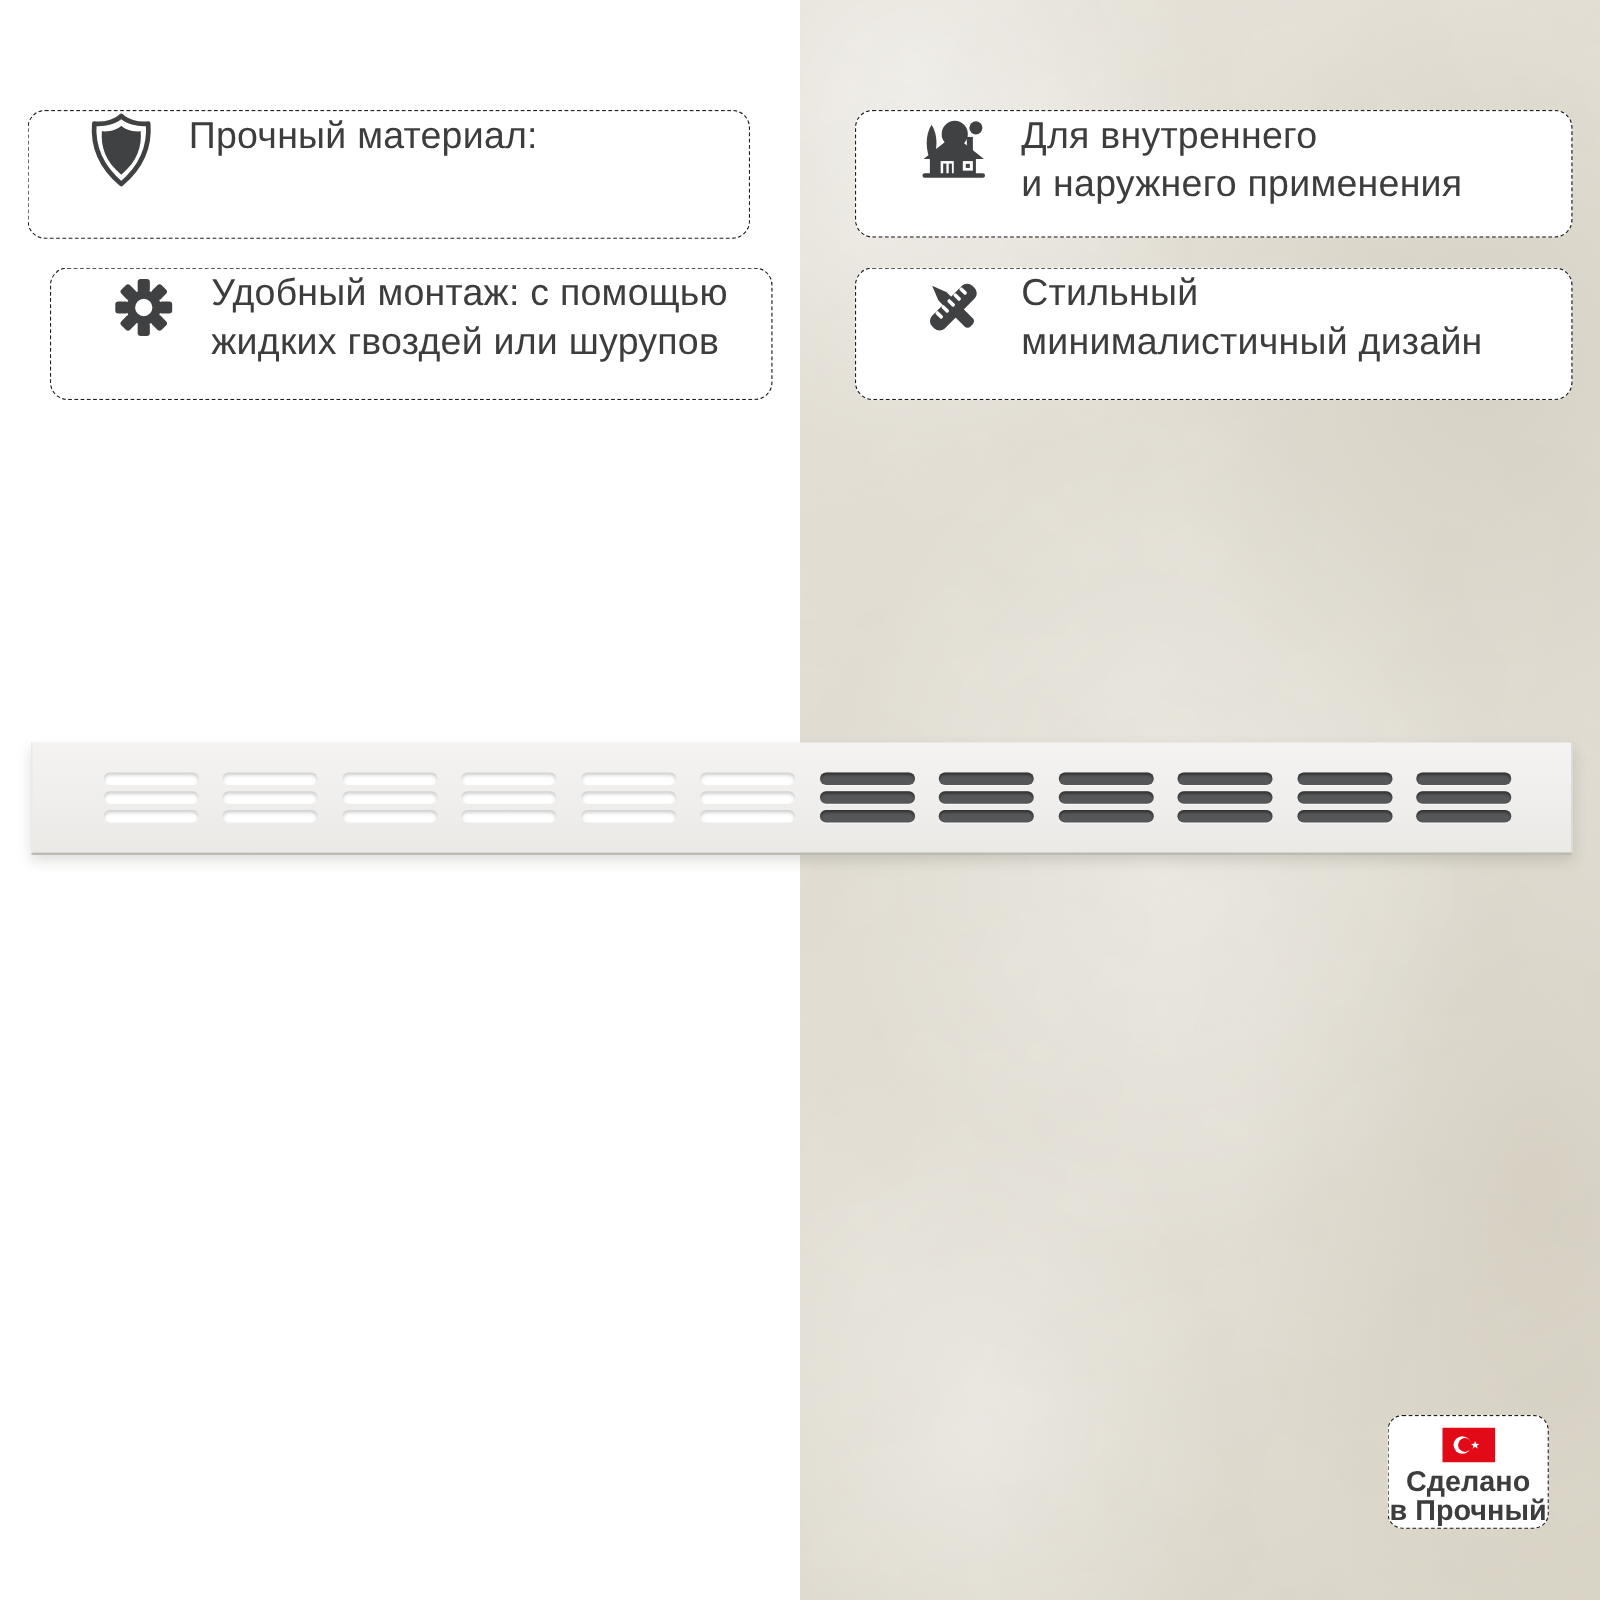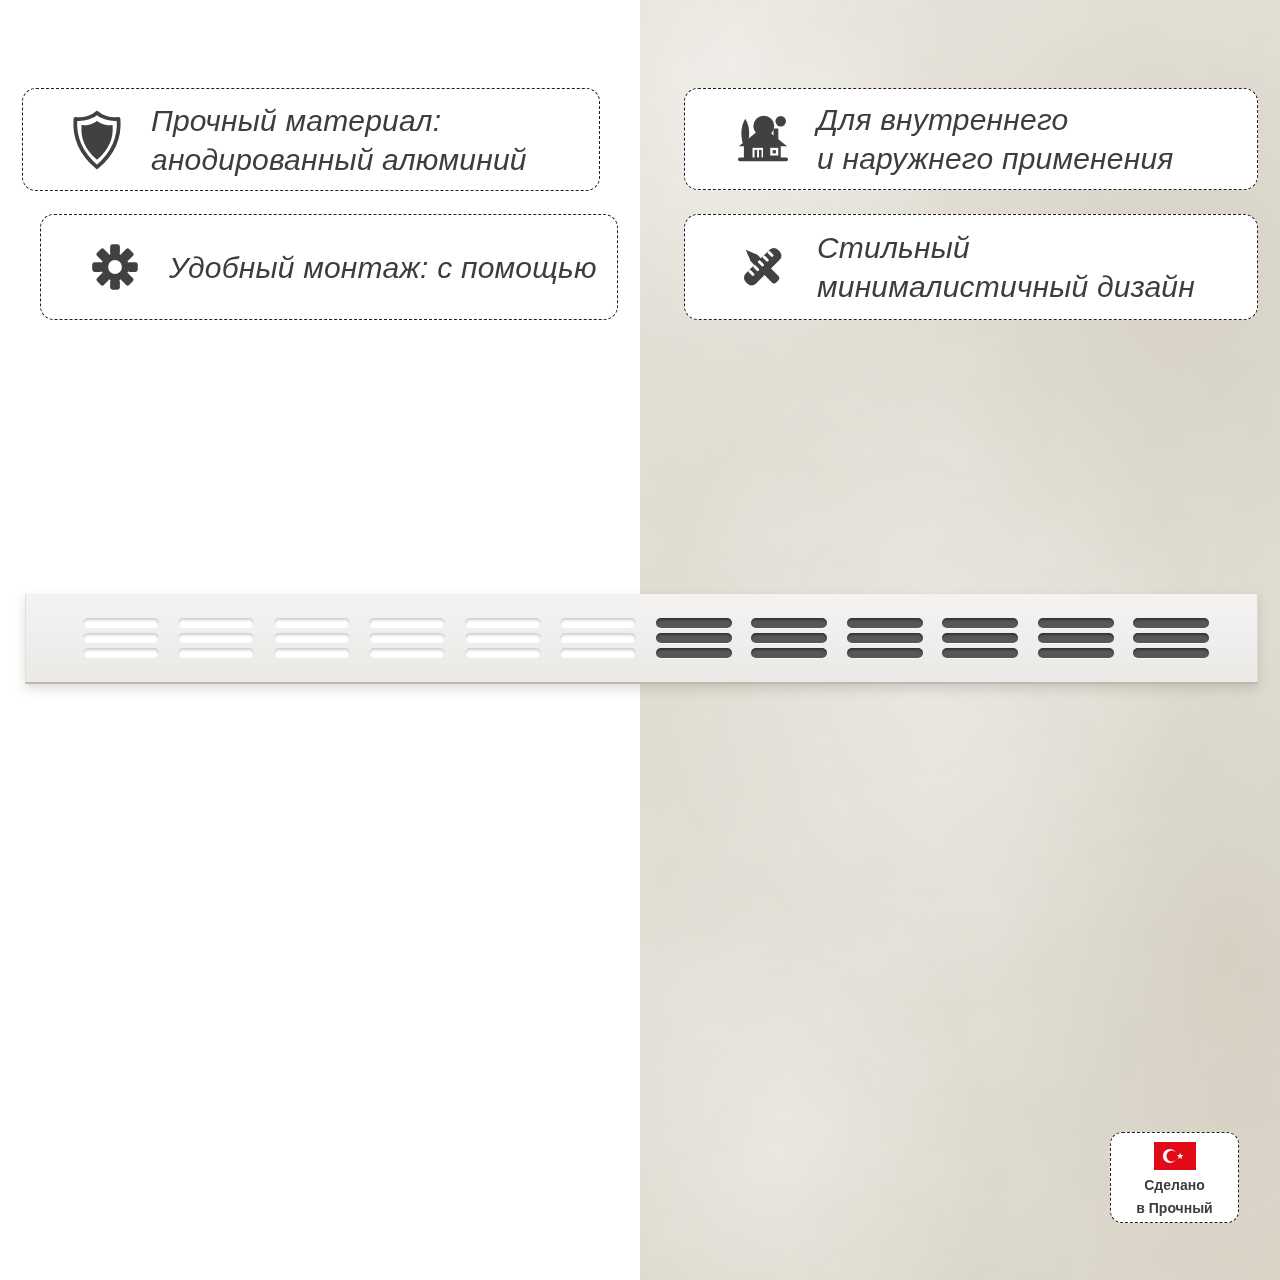--- a/index.html
+++ b/index.html
@@ -32,23 +32,21 @@
   }
   .bg-right svg { position: absolute; left: 0; top: 0; display: block; }
 
   
   .card {
     position: absolute;
     background: #ffffff;
     border: 1.6px dashed var(--card-border, #1f1f1f);
     border-radius: 14px;
     display: flex;
-    align-items: center;
     box-sizing: border-box;
-    font-style: italic;
   }
   .card-1 { left: 22px;  top: 88px;  width: 578px; height: 103px; padding-left: 44px; }
   .card-2 { left: 40px;  top: 214px; width: 578px; height: 106px; padding-left: 44px; }
   .card-3 { left: 684px; top: 88px;  width: 574px; height: 102px; padding-left: 48px; }
   .card-4 { left: 684px; top: 214px; width: 574px; height: 106px; padding-left: 48px; }
 
   .icon {
     width: 60px; height: 62px;
     flex: 0 0 60px;
     display: flex; align-items: center; justify-content: center;
@@ -107,21 +105,21 @@
     border-radius: 12px;
     display: flex;
     flex-direction: column;
     align-items: center;
     padding-top: 9px;
   }
   .badge .flag { width: 44px; height: 28px; display: block; }
   .badge-text {
     margin-top: 4px;
     text-align: center;
-    font-size: 14px;
+    font-size: 23px;
     font-weight: 700;
     line-height: 23px;
     color: var(--text, #3d3d3d);
   }
   .badge-text span { display: block; }
 </style>
 </head>
 <body>
 
 <div class="canvas">
@@ -145,21 +143,20 @@
     <span class="icon">
       <svg width="60" height="62" viewBox="0 0 64 64">
         <path d="M32 3 C36.5 7.5 45.5 10.5 55 9.5 C56.5 28 51 45 32 61 C13 45 7.5 28 9 9.5 C18.5 10.5 27.5 7.5 32 3 Z" fill="none" stroke="currentColor" stroke-width="4" stroke-linejoin="round"></path>
         <g transform="translate(9 9.2) scale(0.72)">
           <path d="M32 3 C36.5 7.5 45.5 10.5 55 9.5 C56.5 28 51 45 32 61 C13 45 7.5 28 9 9.5 C18.5 10.5 27.5 7.5 32 3 Z" fill="currentColor"></path>
         </g>
       </svg>
     </span>
     <p class="feature-text">
       <span>Прочный материал:</span>
-      <span>анодированный алюминий</span>
     </p>
   </section>
 
   <section class="card card-2">
     <span class="icon">
       <svg width="52" height="56" viewBox="0 0 64 64">
         <g fill="currentColor">
           <circle cx="32" cy="32" r="17"></circle>
           <g>
             <rect x="26" y="4" width="12" height="13" rx="3"></rect>
@@ -170,20 +167,21 @@
             <rect x="26" y="4" width="12" height="13" rx="3" transform="rotate(225 32 32)"></rect>
             <rect x="26" y="4" width="12" height="13" rx="3" transform="rotate(270 32 32)"></rect>
             <rect x="26" y="4" width="12" height="13" rx="3" transform="rotate(315 32 32)"></rect>
           </g>
         </g>
         <circle cx="32" cy="32" r="8.5" fill="#ffffff"></circle>
       </svg>
     </span>
     <p class="feature-text">
       <span>Удобный монтаж: с помощью</span>
+      <span>жидких гвоздей или шурупов</span>
     </p>
   </section>
 
   <section class="card card-4">
     <span class="icon">
       <svg width="54" height="56" viewBox="0 0 64 64">
         <g transform="rotate(-45 32 32)" fill="currentColor">
           <rect x="26.5" y="14" width="11" height="42" rx="4"></rect>
           <path d="M26.5 17 L32 3 L37.5 17 Z"></path>
         </g>

